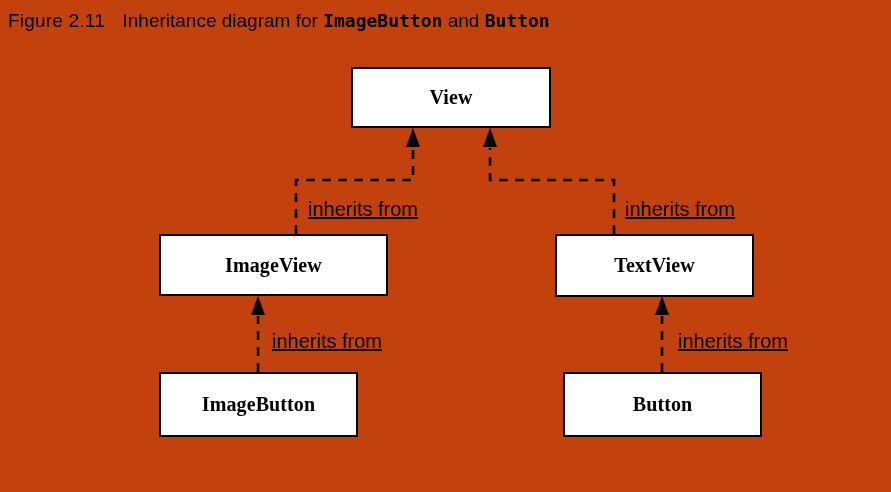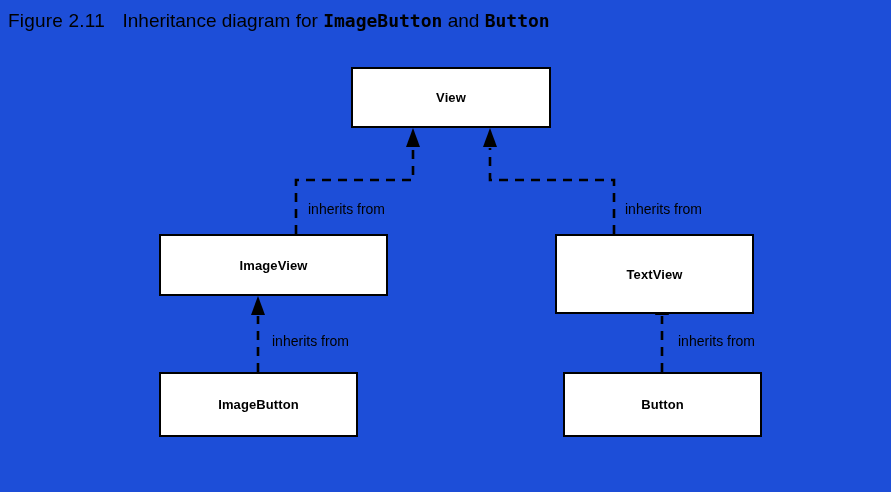--- a/index.html
+++ b/index.html
@@ -9,21 +9,21 @@
     background: #ffffff;
   }
   body {
     font-family: "Liberation Sans", sans-serif;
     color: #000000;
   }
   #page {
     position: relative;
     width: 891px;
     height: 492px;
-    background: #1d4ed8;
+    background: #c2410c;
     overflow: hidden;
   }
 
   
   .caption {
     position: absolute;
     left: 8px;
     top: 8px;
     font-size: 19px;
     line-height: 26px;
@@ -60,44 +60,45 @@
     position: absolute;
     box-sizing: border-box;
     background: #ffffff;
     border: 2.5px solid #000000;
     display: flex;
     align-items: center;
     justify-content: center;
     z-index: 3;
   }
   .cbox .cbox-label {
-    font-family: Liberation Sans, sans-serif;
+    font-family: Liberation Serif, serif;
     font-weight: bold;
-    font-size: 13px;
+    font-size: 20px;
     color: #000000;
     letter-spacing: 0.1px;
     white-space: nowrap;
   }
 
   #box-view       { left: 351px; top: 67px;  width: 200px; height: 61px; }
   #box-imageview  { left: 159px; top: 234px; width: 229px; height: 62px; }
-  #box-textview   { left: 555px; top: 234px; width: 199px; height: 80px; }
+  #box-textview   { left: 555px; top: 234px; width: 199px; height: 63px; }
   #box-imagebutton{ left: 159px; top: 372px; width: 199px; height: 65px; }
   #box-button     { left: 563px; top: 372px; width: 199px; height: 65px; }
 
   
   .edge-label {
     position: absolute;
     font-family: "Liberation Sans", sans-serif;
     font-weight: normal;
-    font-size: 14px;
+    font-size: 20px;
     line-height: 20px;
     color: #000000;
     white-space: nowrap;
     z-index: 4;
+    text-decoration: underline;
   }
   #label-imageview-view { left: 308px; top: 199px; }
   #label-textview-view  { left: 625px; top: 199px; }
   #label-imagebutton-imageview { left: 272px; top: 331px; }
   #label-button-textview       { left: 678px; top: 331px; }
 </style>
 </head>
 <body>
 
 <div id="page">

